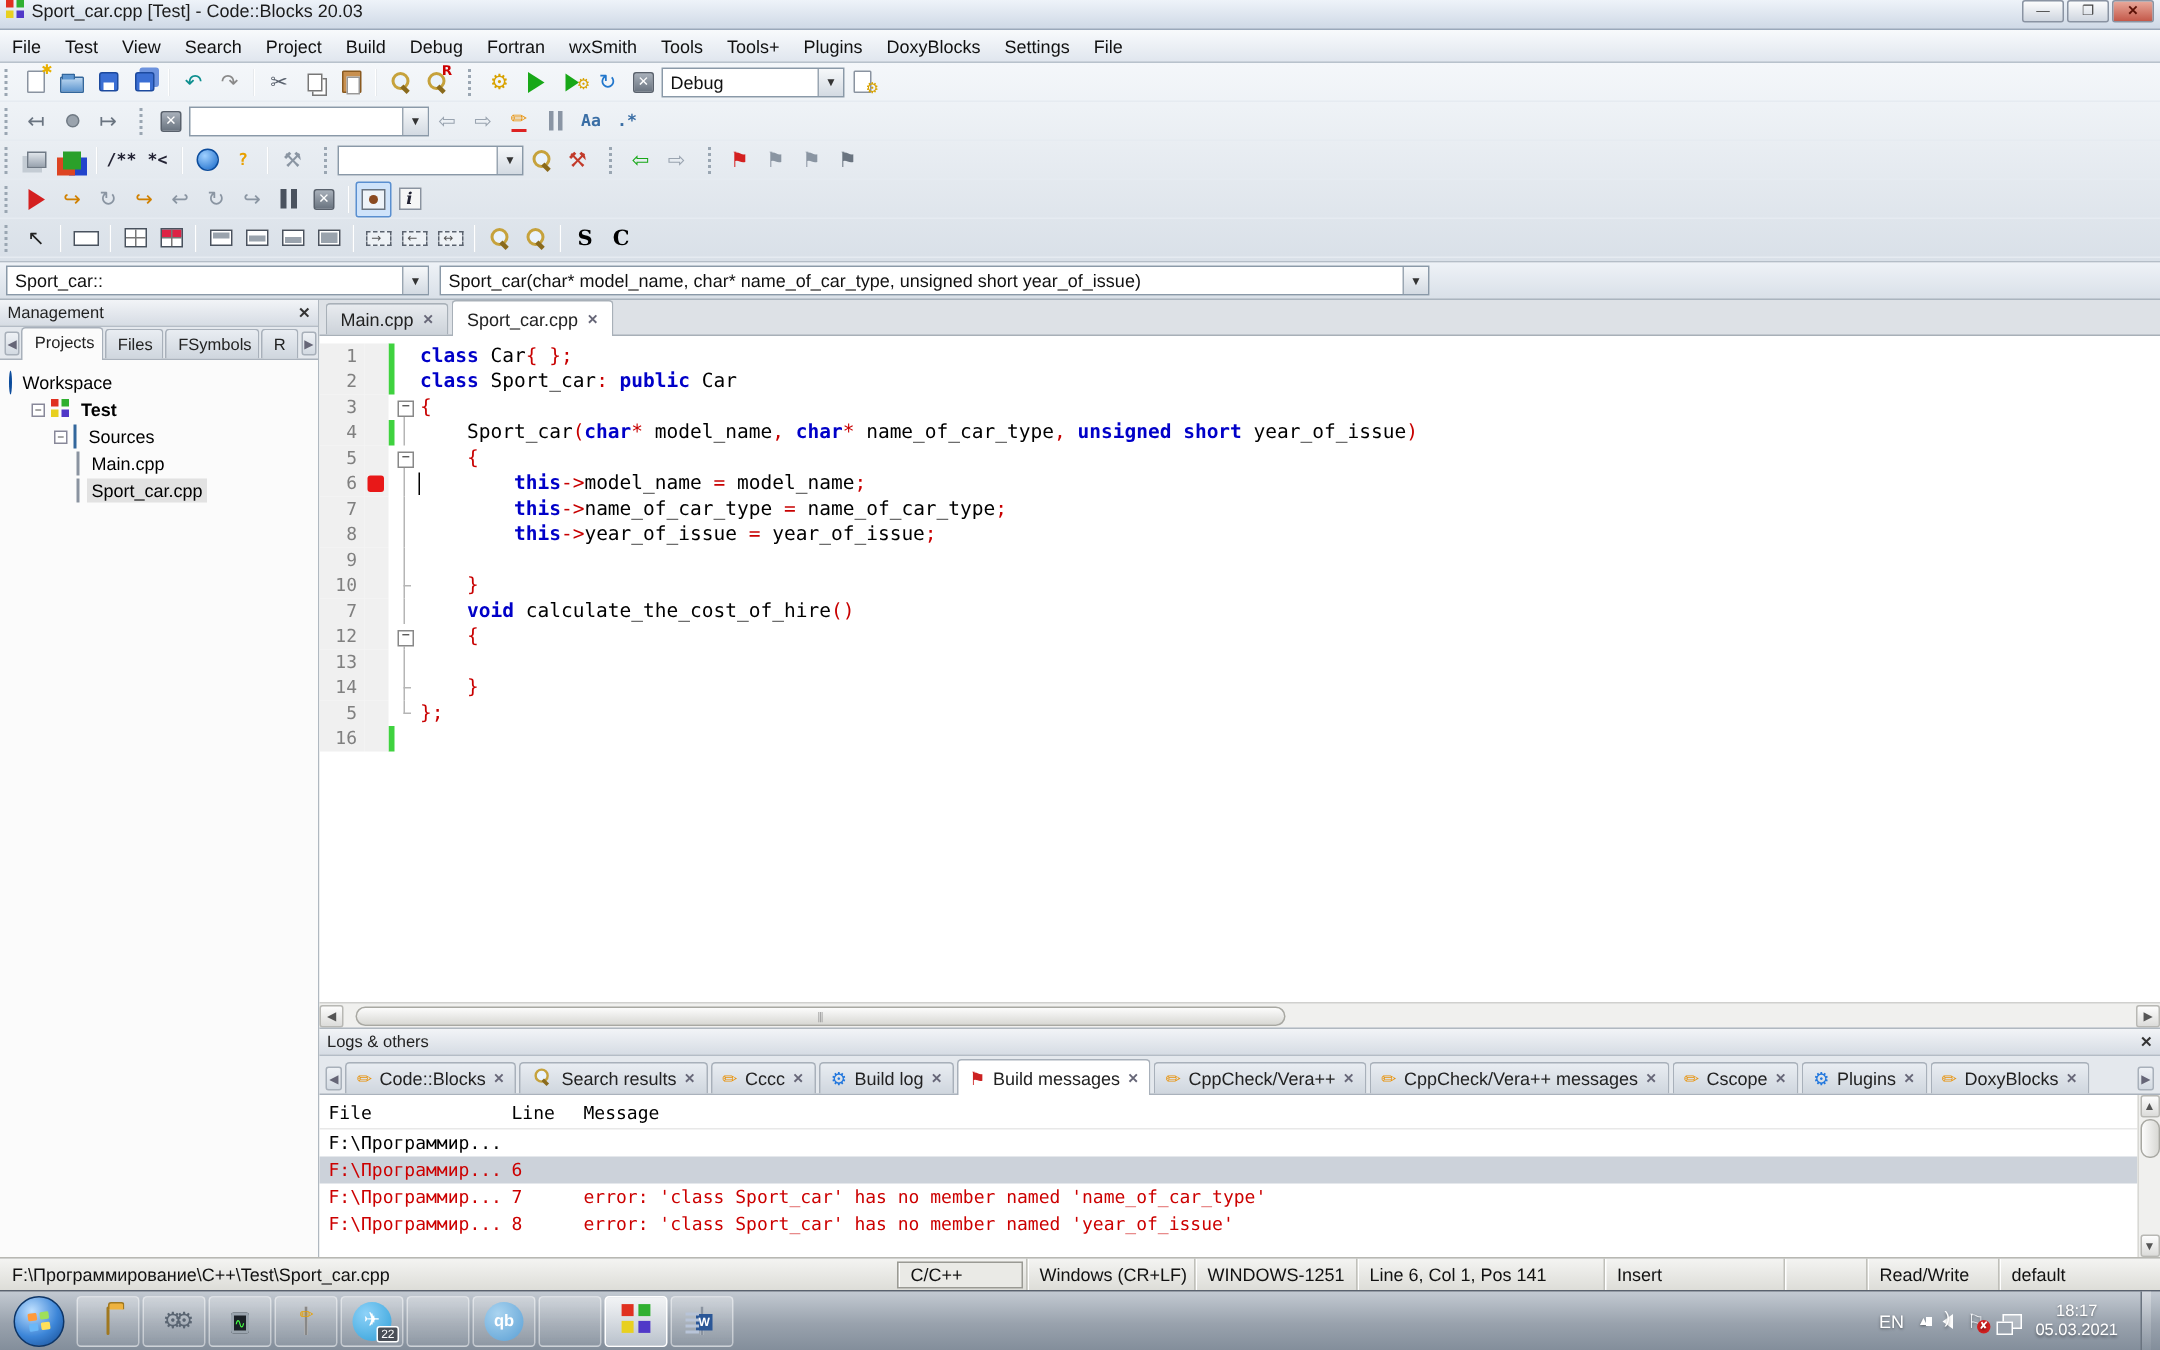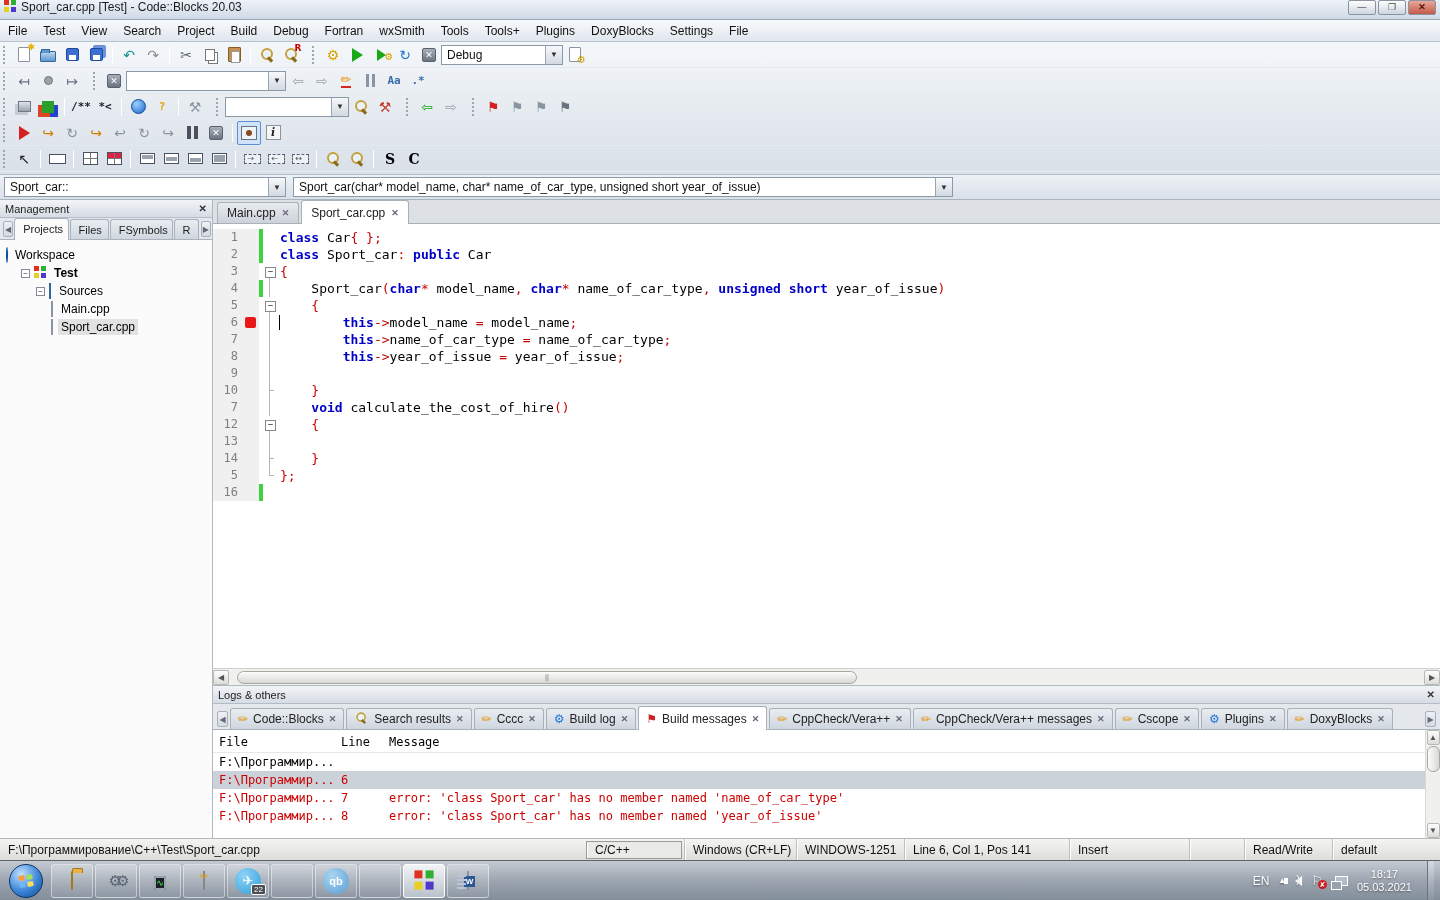--- a/index.html
+++ b/index.html
@@ -782,21 +782,21 @@
           <span class="fill"></span>
           <span class="sbtn">▼</span>
         </div>
       </div>
     </div>
   </div>
 </div>
 
 <div id="statusbar">
   <span class="seg first">F:\Программирование\C++\Test\Sport_car.cpp</span>
-  <span class="seg boxed" style="width:96px">C/C++</span>
+  <span class="seg boxed" style="width:84px">C/C++</span>
   <span class="seg" style="width:112px">Windows (CR+LF)</span>
   <span class="seg" style="width:108px">WINDOWS-1251</span>
   <span class="seg" style="width:165px">Line 6, Col 1, Pos 141</span>
   <span class="seg" style="width:120px">Insert</span>
   <span class="seg" style="width:55px"></span>
   <span class="seg" style="width:88px">Read/Write</span>
   <span class="seg" style="width:108px">default</span>
 </div>
 
 <div id="taskbar">

